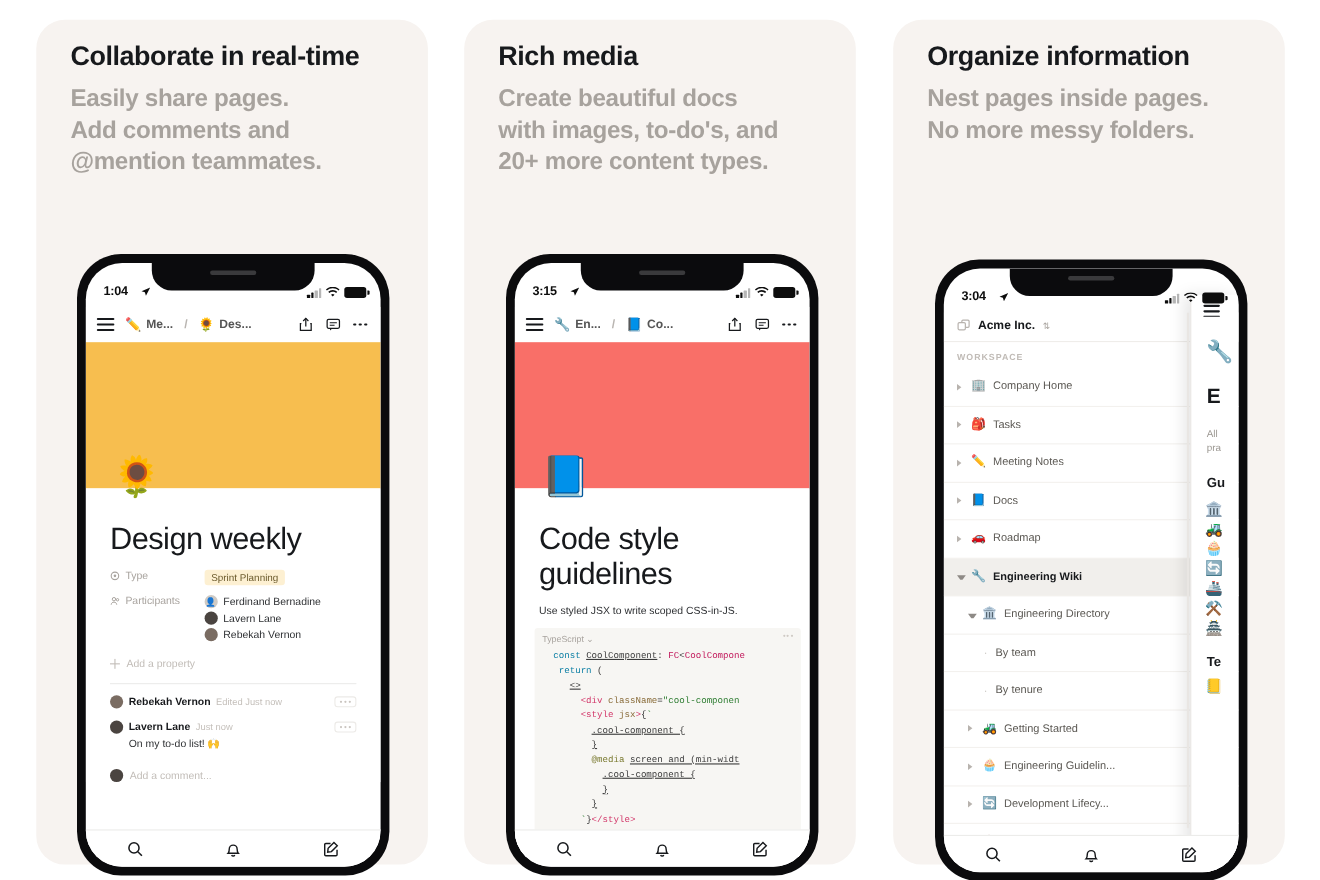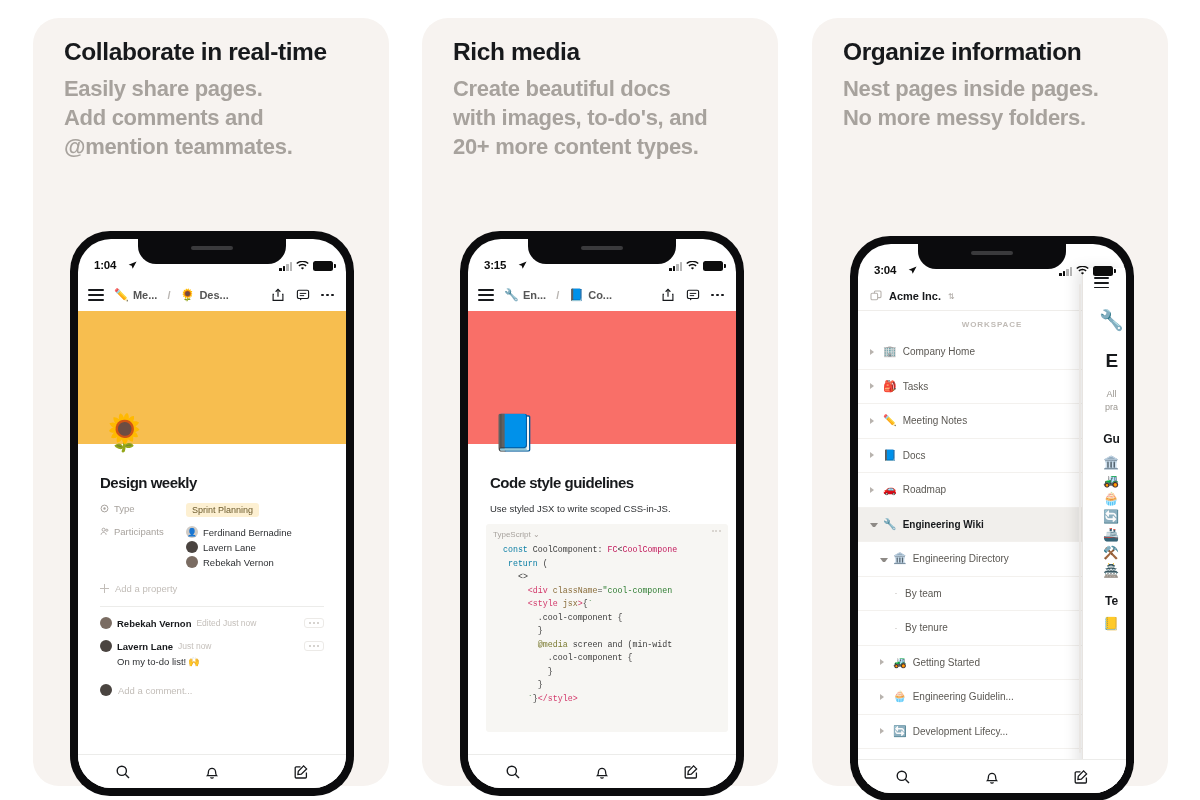--- a/index.html
+++ b/index.html
@@ -55,21 +55,21 @@
     position: absolute;
     width: 284px;
     height: 565px;
     background: #0b0b0d;
     border-radius: 40px;
     padding: 8px;
     overflow: hidden;
   }
   .phone.p1 { left: 70px;  top: 231px; }
   .phone.p2 { left: 460px; top: 231px; }
-  .phone.p3 { left: 850px; top: 236px; text-align: center; }
+  .phone.p3 { left: 850px; top: 236px; }
 
   .screen {
     position: relative;
     width: 100%; height: 100%;
     background: #ffffff;
     border-radius: 33px;
     overflow: hidden;
   }
 
   .notch {
@@ -175,21 +175,21 @@
   .page-emoji {
     position: absolute;
     left: 24px; top: 176px;
     font-size: 36px;
     line-height: 1;
     z-index: 6;
   }
 
   .page-body { padding: 30px 22px 0 22px; background:#fff; }
   .page-title {
-    font-size: 15px; font-weight: bold; color: #17191c;
+    font-size: 28px; font-weight: normal; color: #17191c;
     letter-spacing: -0.5px;
     margin-bottom: 12px;
   }
 
   
   .prop-row { display:flex; align-items:flex-start; margin-bottom:9px; font-size:9.5px; }
   .prop-label {
     width: 86px; flex: 0 0 86px;
     display:flex; align-items:center; gap:5px;
     color:#a8a39e;
@@ -276,21 +276,21 @@
     font-family:"Liberation Mono", monospace;
     font-size:8.3px; line-height:13.5px;
     white-space: pre;
     color:#3b3b3b;
   }
   .k-kw   { color:#0a7ea4; }
   .k-ty   { color:#c2185b; }
   .k-tag  { color:#d23669; }
   .k-attr { color:#8a6d3b; }
   .k-str  { color:#2e7d32; }
-  .k-pl   { color:#3b3b3b; }
+  .k-pl   { color:#3b3b3b;text-decoration:underline; }
   .k-at   { color:#7a7a30; }
 
   
   .ws-header {
     display:flex; align-items:center; gap:7px;
     padding: 6px 12px 8px 12px;
     background:#fff;
   }
   .ws-name { font-size:11px; font-weight:bold; color:#17191c; }
   .ws-chev { font-size:8px; color:#a8a39e; }

